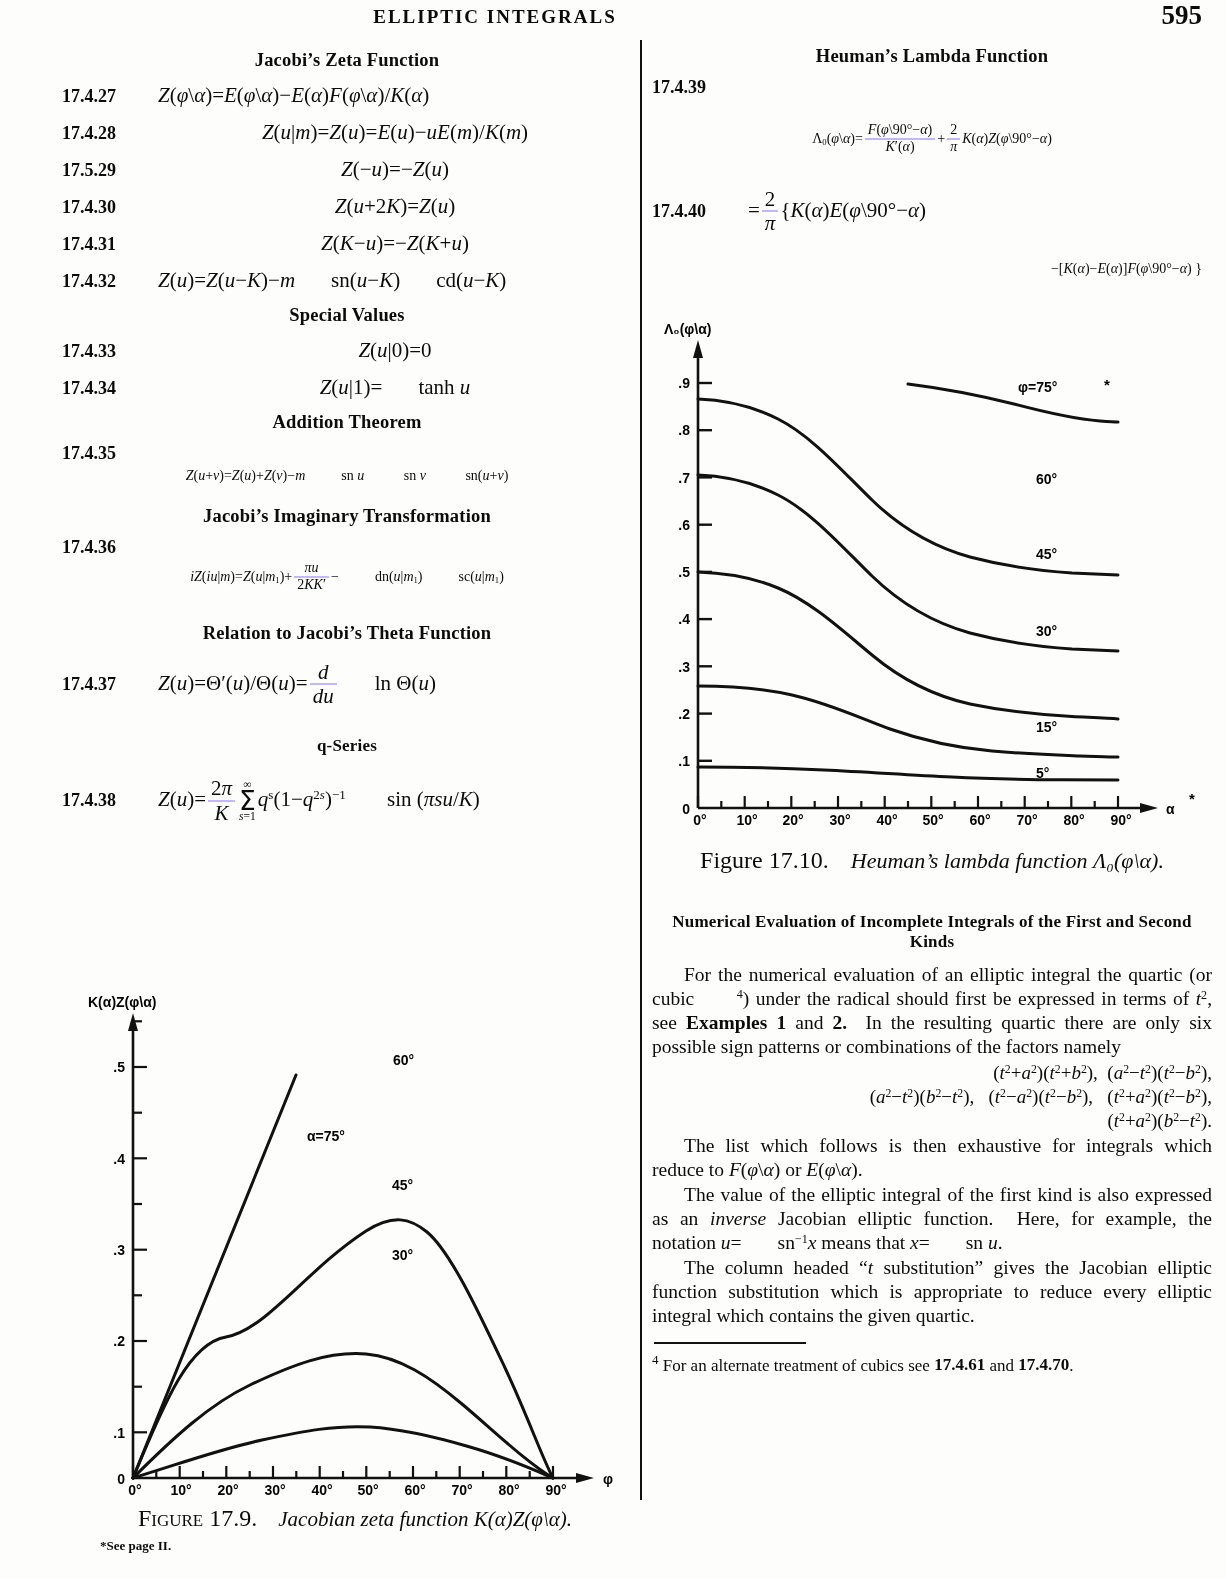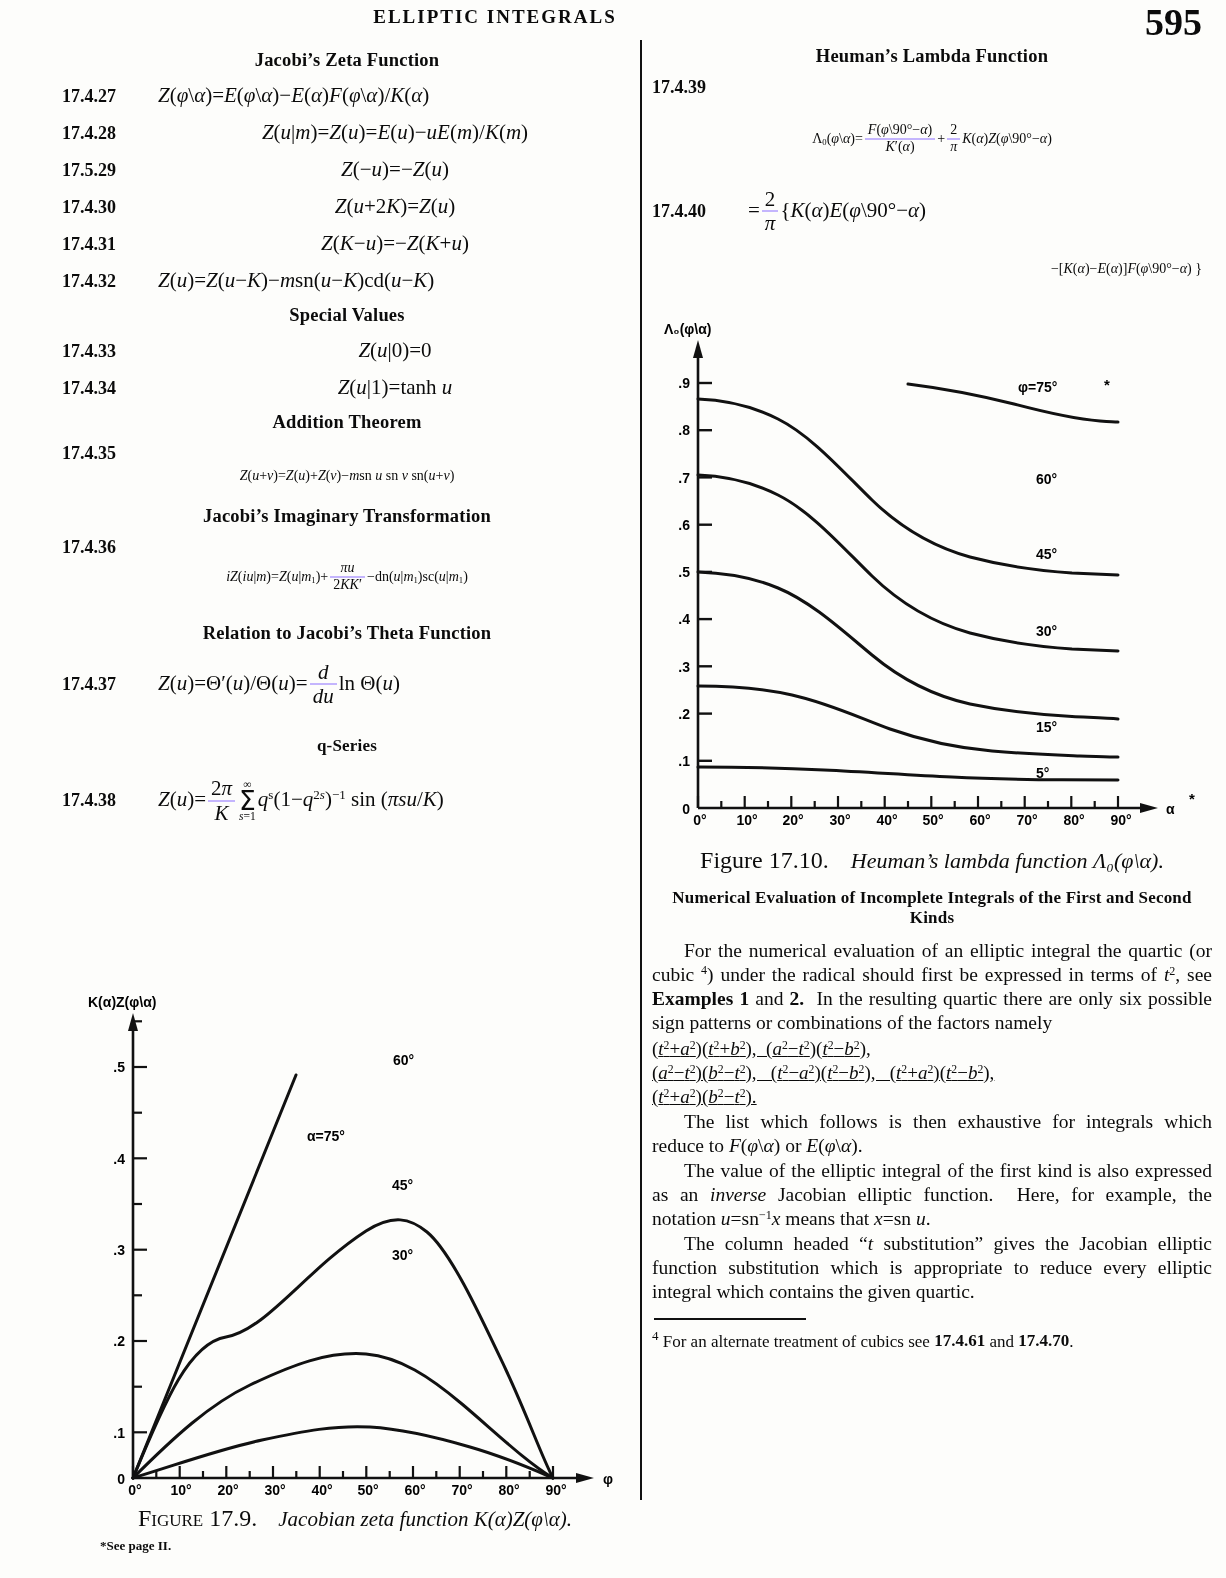--- a/index.html
+++ b/index.html
@@ -15,21 +15,21 @@
 
   
   .runhead {
     position:absolute; top:6px; left:0; width:990px;
     text-align:center;
     font-family:"Liberation Serif", serif;
     font-weight:bold; font-size:19px; letter-spacing:2.0px;
   }
   .folio {
     position:absolute; top:0px; right:24px;
-    font-weight:bold; font-size:38px;
+    font-weight:bold; font-size:27px;
     font-family:"Liberation Serif", serif;
   }
 
   
   .colrule {
     position:absolute; left:640px; top:40px;
     width:2px; height:1460px; background:#111;
   }
 
   
@@ -47,38 +47,38 @@
   .eqnum {
     font-weight:bold; font-size:18px; width:96px; flex:0 0 96px;
     font-family:"Liberation Serif", serif;
   }
   .eqbody { flex:1 1 auto; font-size:21px; }
   .eqbody.c { text-align:center; }
   .eqnum-alone { font-weight:bold; font-size:18px; margin:10px 0 2px 0; }
   .eqfull { font-size:14px; text-align:center; margin:4px 0 10px 0; }
 
   i, em { font-style:italic; }
-  .up { font-style:normal; }
+  .up { font-style:normal;margin-left:36px; }
   sub { font-size:.62em; vertical-align:-.28em; font-style:normal;}
   sup { font-size:.62em; vertical-align:.52em; font-style:normal;}
 
   
   .frac { display:inline-block; vertical-align:middle; text-align:center;
           line-height:1.05; margin:0 2px; position:relative; top:-1px;}
   .frac > span { display:block; padding:0 3px; }
   .frac .num { border-bottom:2px solid #c4b5fd; }
 
   .sumop { display:inline-block; text-align:center; vertical-align:middle;
            line-height:.95; font-size:.55em; position:relative; top:-1px; margin:0 2px;}
   .sumop .big { font-size:2.3em; display:block; line-height:.8; font-family:"DejaVu Sans", sans-serif;}
 
   
   .para { font-size:19.5px; line-height:1.23; text-align:justify;
           text-indent:32px; margin:1px 0; }
-  .ctr { text-align:left; text-indent:0;text-decoration:underline; }
+  .ctr { text-align:right; text-indent:0; }
   .bld { font-weight:bold;margin-top:12px; }
 
   .fnrule { width:152px; height:2px; background:#111; margin:14px 0 8px 2px; }
   .footnote { font-size:17px; line-height:1.2; text-align:justify; }
   .footnote .fnmark { font-size:13px; vertical-align:.5em; }
 
   .figcap { text-align:center; font-size:21px; margin-top:6px; font-style:italic;}
   .figcap .fw { font-style:normal; font-variant:small-caps; font-weight:normal; }
 
   .starnote { position:absolute; left:100px; top:1538px; font-size:13px; font-weight:bold;}
@@ -425,21 +425,21 @@
       <text class="curvelbl" x="384" y="460">5°</text>
     </svg>
 
     <div class="figcap" style="margin-top:0px; font-size:22px;">
       <span style="font-weight:normal;font-style:normal;font-size:24px;">Figure 17.10.</span>
       &nbsp;&nbsp;
       <span>Heuman’s lambda function Λ₀(φ\α).</span>
     </div>
   </div>
 
-  <div style="position:absolute; left:652px; top:888px; width:560px;">
+  <div style="position:absolute; left:652px; top:912px; width:560px;">
 
     <div class="sechead sm" style="margin:0 0 10px 0; line-height:1.2">Numerical Evaluation of Incomplete Integrals of the First and Second Kinds</div>
 
     <div class="para">
       For the numerical evaluation of an elliptic
       integral the quartic (or cubic <span class="up" style="font-size:12px;vertical-align:.55em">4</span>) under the radical
       should first be expressed in terms of <i>t</i><sup>2</sup>, see
       <span class="bld">Examples 1</span> and
       <span class="bld">2.</span>&nbsp;&nbsp;In the resulting quartic there
       are only six possible sign patterns or combinations

